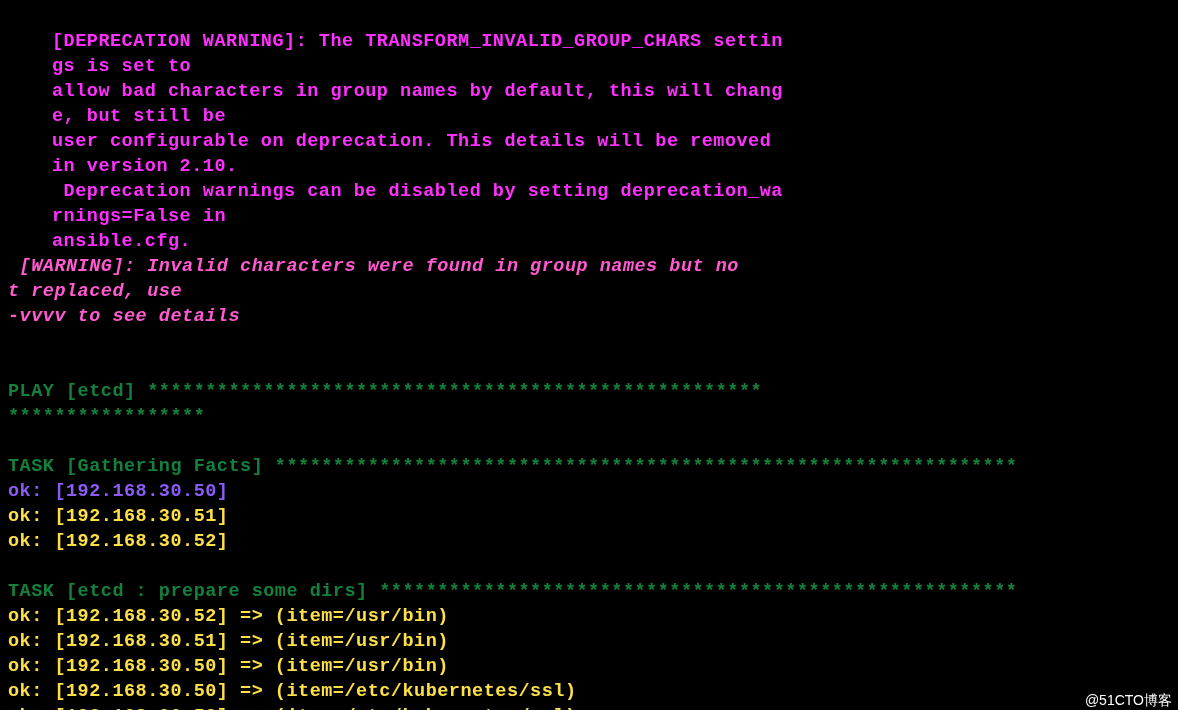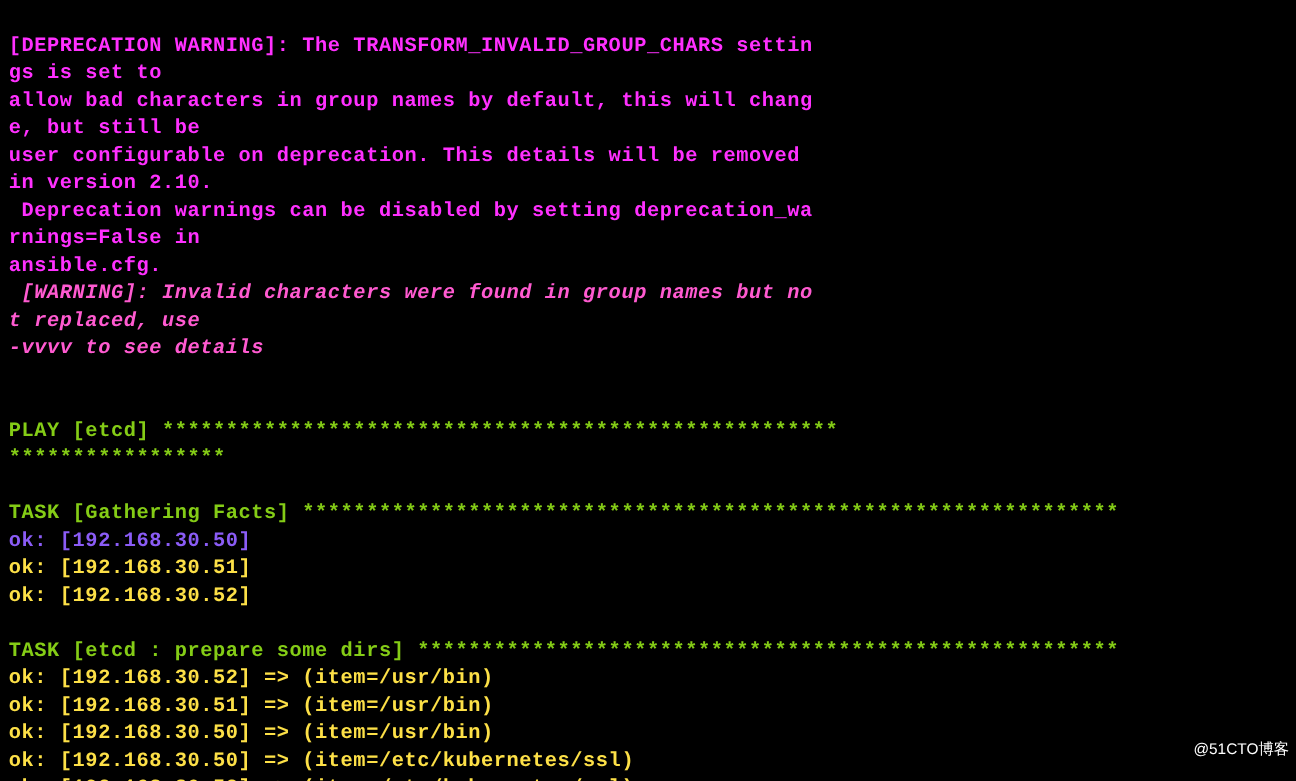--- a/index.html
+++ b/index.html
@@ -16,38 +16,39 @@
     line-height: 25px;
     letter-spacing: 0.5px;
     font-weight: bold;
     color: #ffffff;
     padding: 4px 8px;
     white-space: pre;
     position: relative;
   }
   .magenta {
     color: #ff30ff;
+    margin-left: 44px;
   }
   .hotpink {
     color: #ff5ad0;
     font-style: italic;
   }
   .white {
-    color: #84cc16;
+    color: #15803d;
   }
   .green {
     color: #fde047;
   }
   .brightgreen {
     color: #8b5cf6;
   }
   .watermark {
     position: absolute;
     right: 6px;
-    bottom: 20px;
+    bottom: 0;
     color: #ffffff;
     font-family: sans-serif;
     font-weight: normal;
     font-size: 14px;
     letter-spacing: 0;
   }
 </style>
 </head>
 <body>
 

